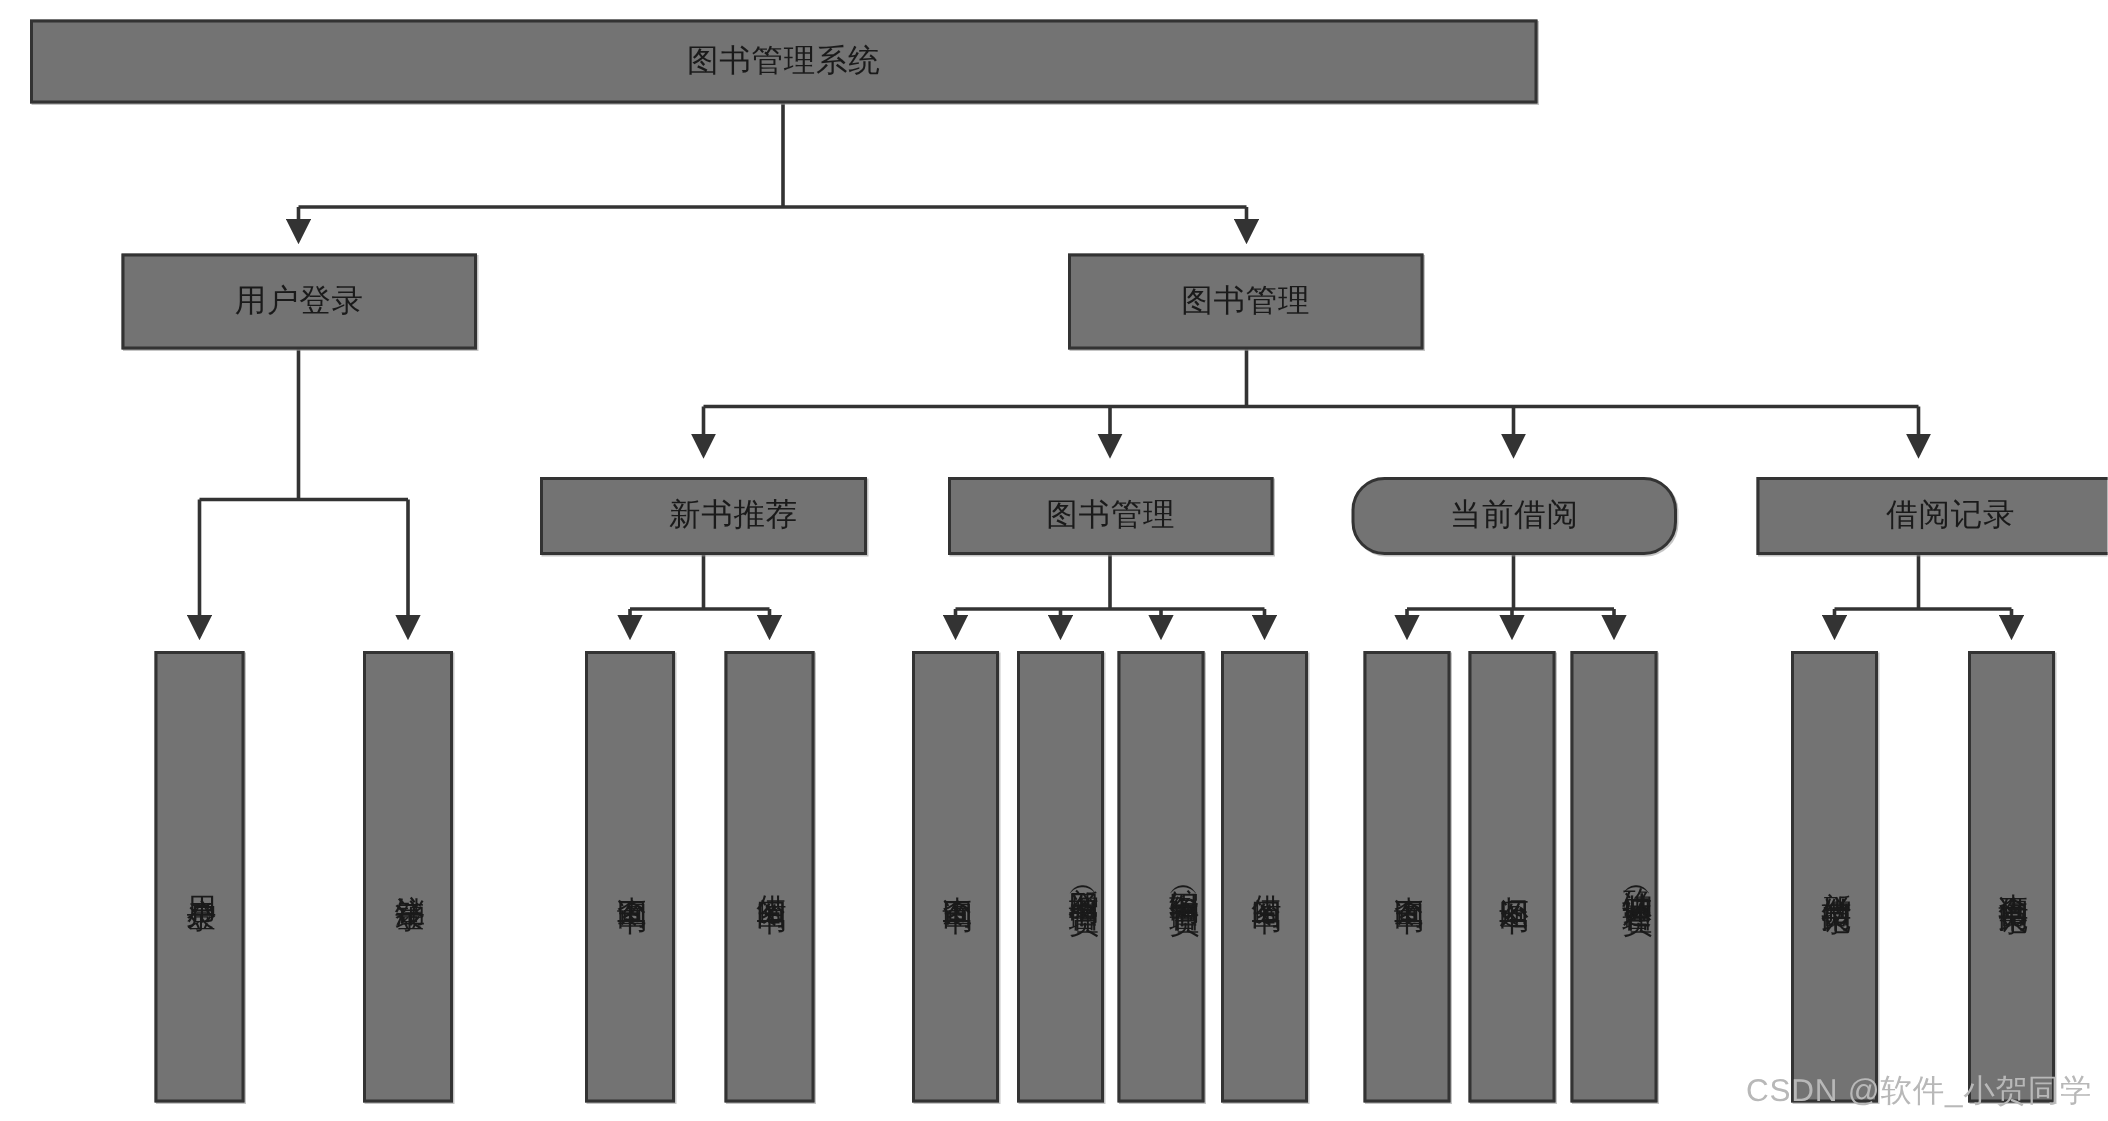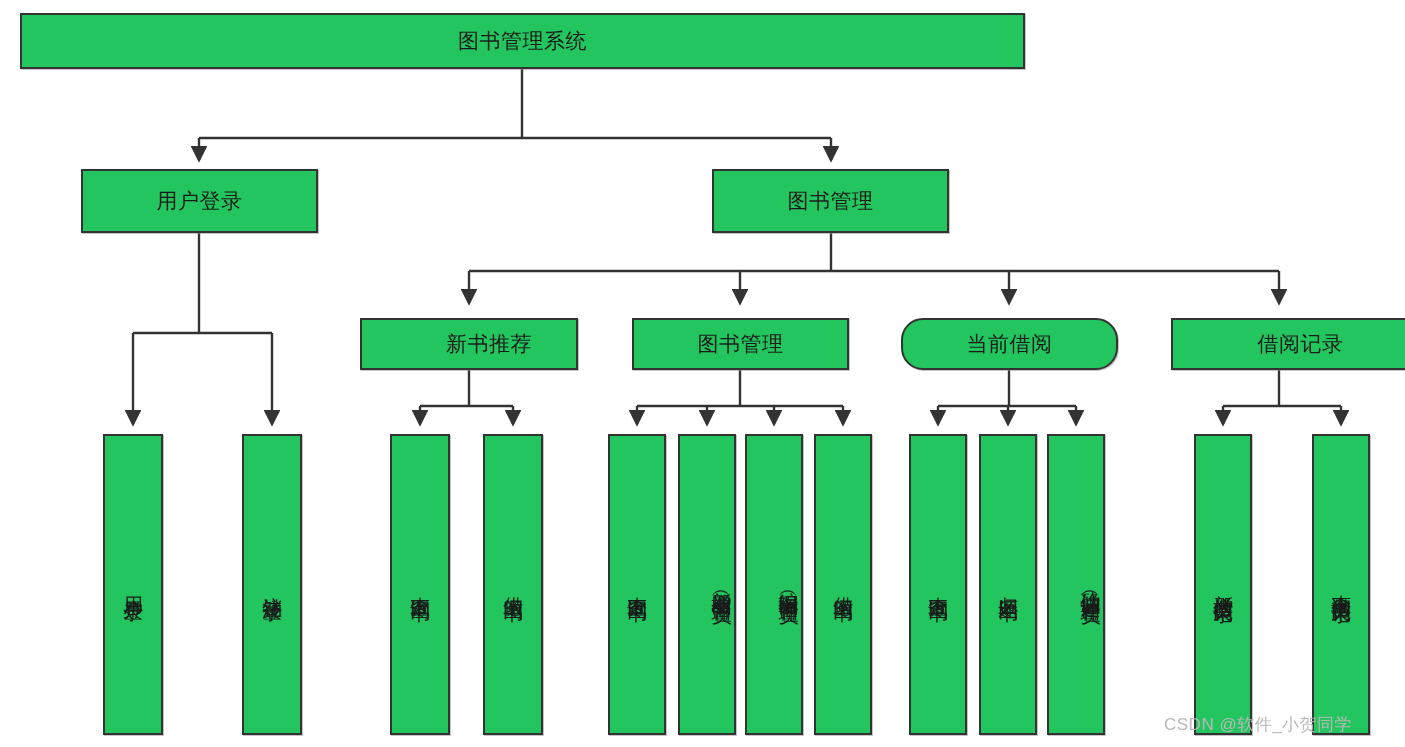--- a/index.html
+++ b/index.html
@@ -6,42 +6,42 @@
   body{
     width:1405px;height:747px;overflow:hidden;
     font-family:"Liberation Sans","DejaVu Sans",sans-serif;
     color:#1a1a1a;
   }
   #stage{position:relative;width:1405px;height:747px;background:#ffffff;}
   #wires{position:absolute;left:0;top:0;width:1405px;height:747px;}
   .node{
     position:absolute;
     box-sizing:border-box;
-    background:#22c55e;
+    background:#737373;
     border:2px solid #333333;
     box-shadow:1px 1px 0 rgba(150,150,150,.55);
     display:flex;align-items:center;justify-content:center;
     text-align:center;
   }
   .node.h{font-size:21px;line-height:1.2;letter-spacing:.5px;}
   .node.v{
     writing-mode:vertical-rl;
     text-orientation:upright;
     font-size:20px;
     line-height:1.28;
     letter-spacing:2px;
     padding:10px 0;
     align-items:flex-start;
     justify-content:center;
   }
   .node.v.top{align-items:flex-start;}
   .node.v .lbl{display:block;}
   #watermark{
     position:absolute;left:1164px;top:713px;
-    font-size:17px;color:#b8b8b8;letter-spacing:.5px;
+    font-size:21px;color:#b8b8b8;letter-spacing:.5px;
     white-space:nowrap;user-select:none;
   }
 </style>
 </head>
 <body>
 
 <div id="stage">
 
   <svg id="wires" viewBox="0 0 1405 747" width="1405" height="747" aria-hidden="true">
     <defs>

